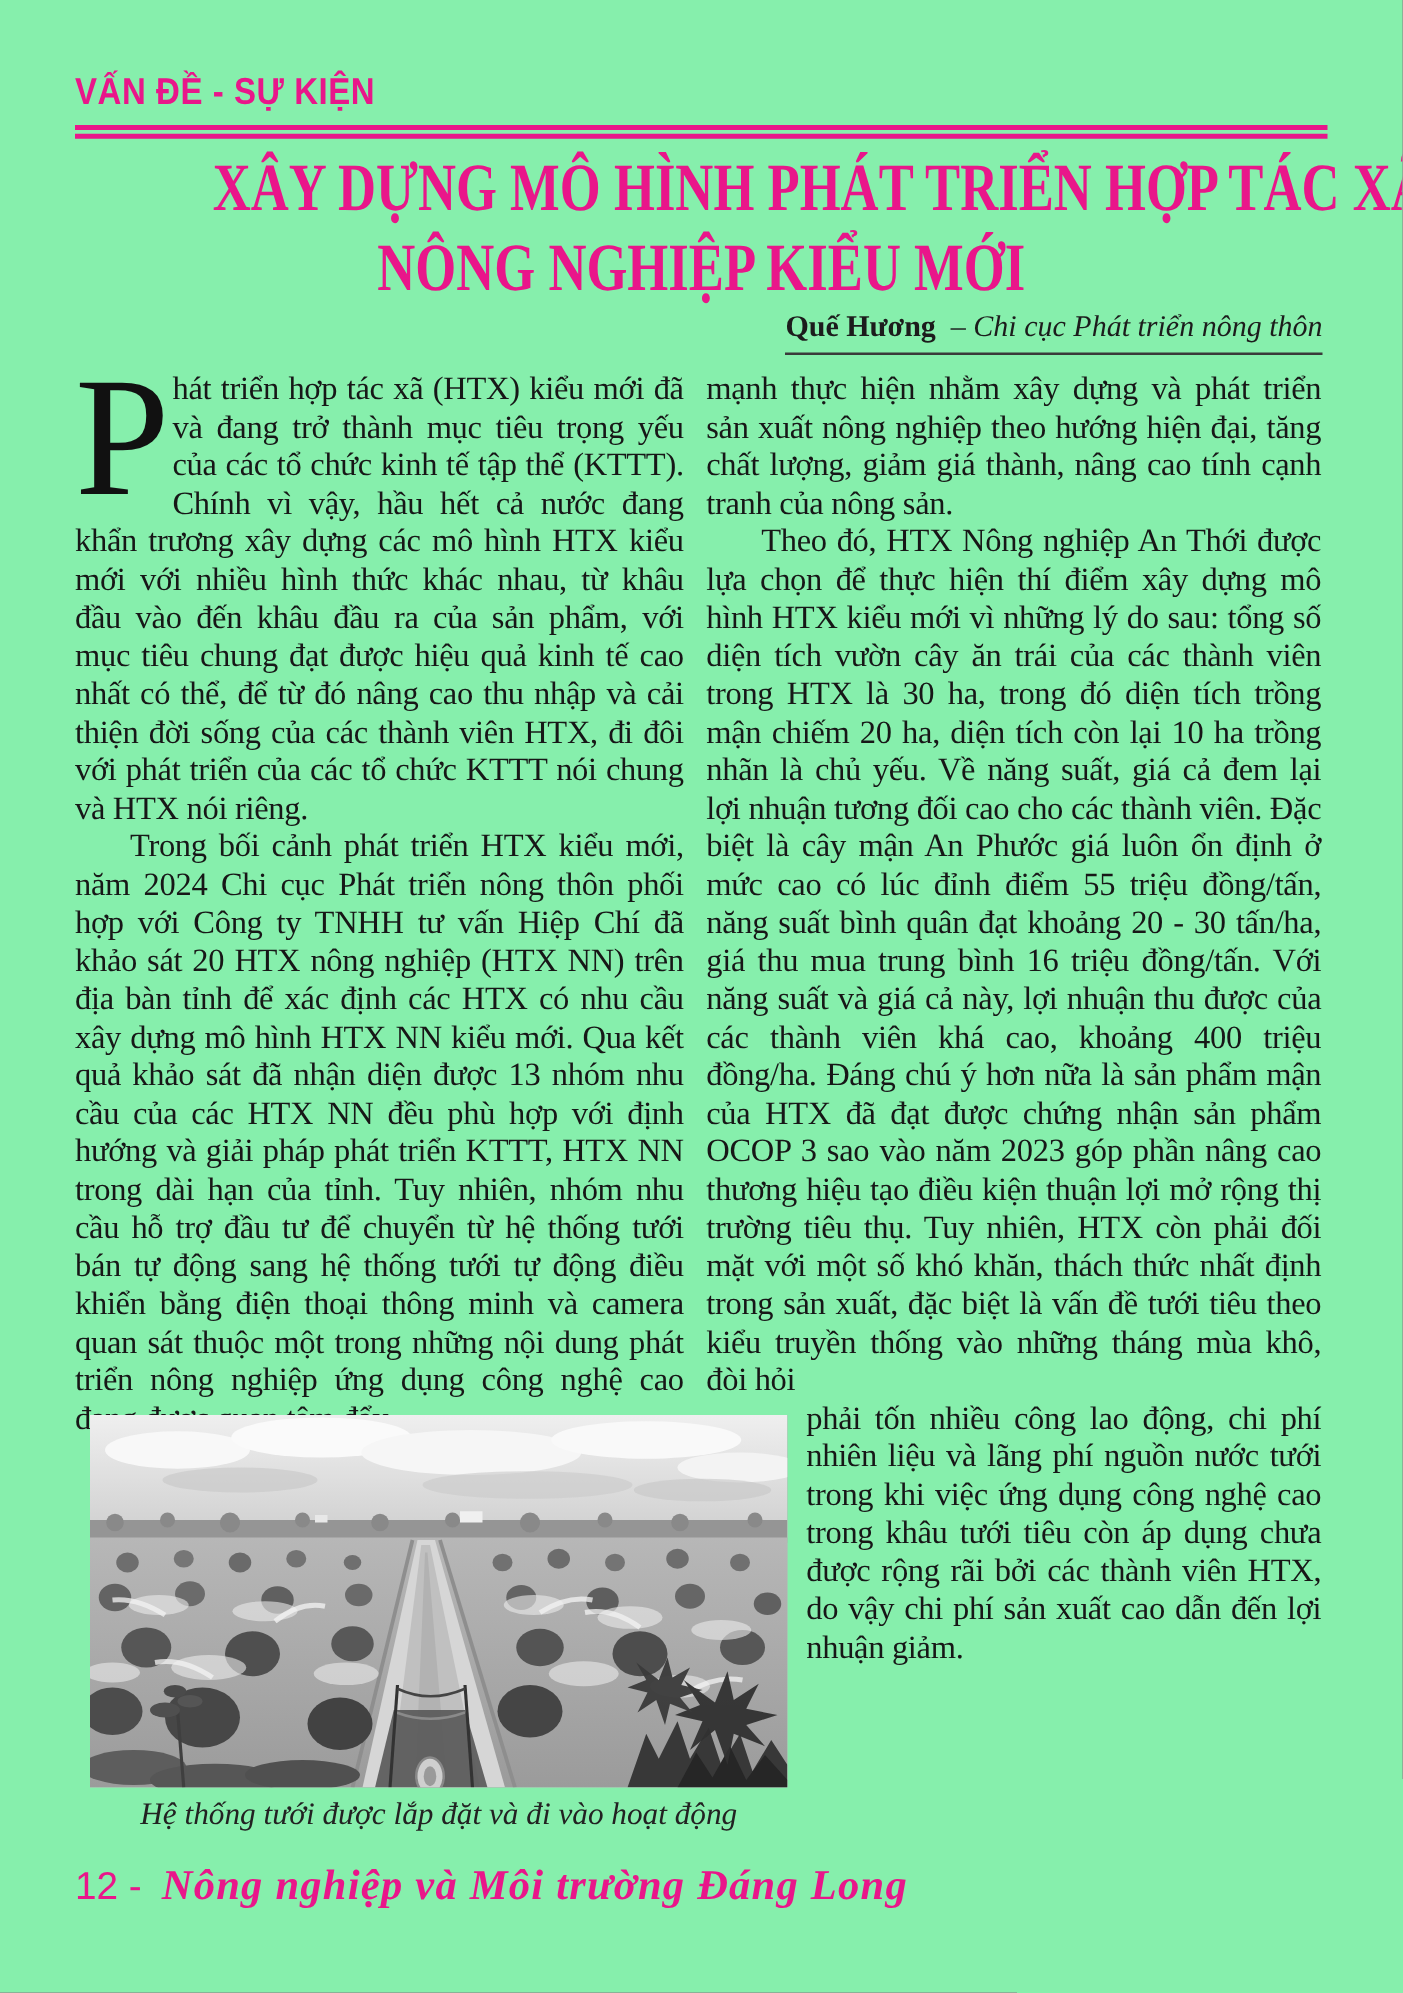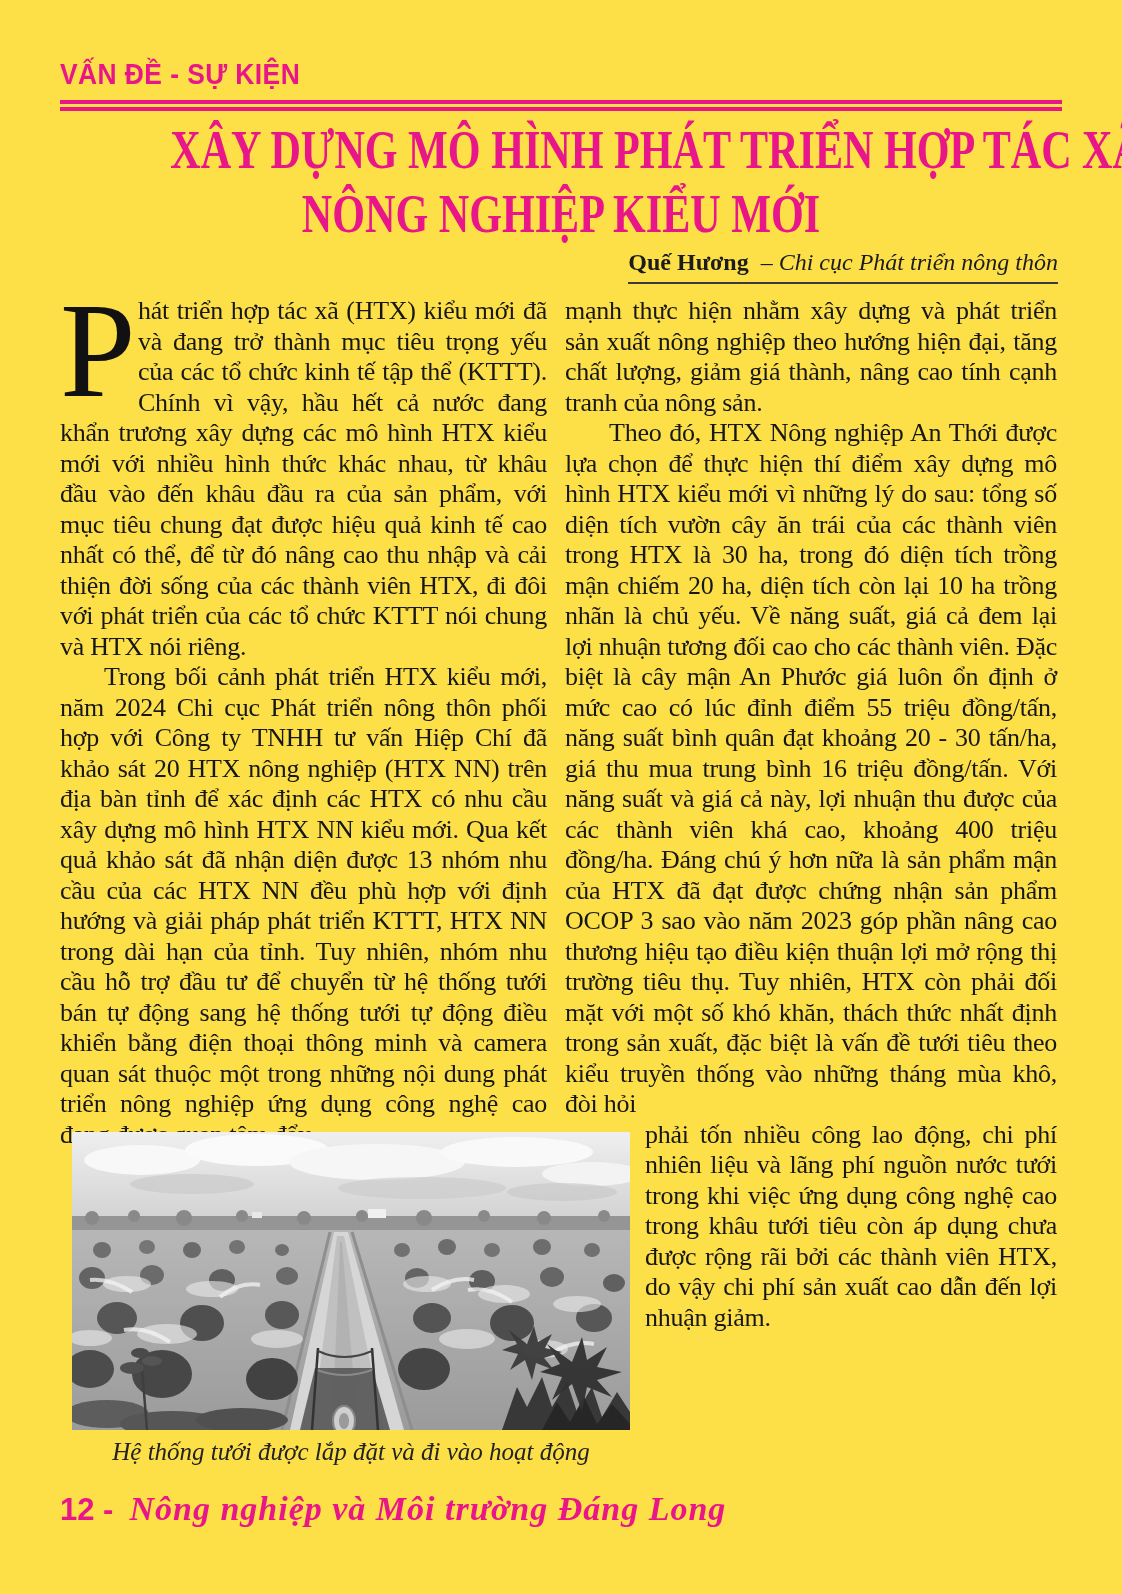--- a/index.html
+++ b/index.html
@@ -1,19 +1,19 @@
 <!DOCTYPE html>
 <html lang="vi"><head>
 <meta charset="utf-8">
 <style>
   html,body{margin:0;padding:0;background:#888;}
   .page{
     position:relative;
     width:1122px;height:1594px;
-    background:#fde047;
+    background:#86efac;
     margin:0 auto;
     overflow:hidden;
     font-family:"Liberation Serif", serif;
   }
   
   .kicker{
     position:absolute;left:60px;top:56px;
     font-family:"Liberation Sans", sans-serif;
     font-weight:bold;font-size:30px;line-height:36px;
     color:#e9168a;
@@ -66,21 +66,21 @@
   }
   .photo svg{display:block;width:100%;height:100%;}
   .caption{
     position:absolute;left:72px;top:1438px;width:558px;
     text-align:center;font-style:italic;
     font-size:25px;color:#222;
   }
   
   .footer{position:absolute;left:60px;top:1490px;white-space:nowrap;}
   .footer .pagenum{
-    font-family:"Liberation Sans", sans-serif;font-weight:bold;
+    font-family:"Liberation Sans", sans-serif;font-weight:normal;
     font-size:31px;color:#e9168a;vertical-align:baseline;
   }
   .footer .pub{
     font-family:"Liberation Serif", serif;
     font-style:italic;font-weight:bold;
     font-size:34px;color:#e9168a;margin-left:12px;
     letter-spacing:1px;
   }
 </style>
 </head>

